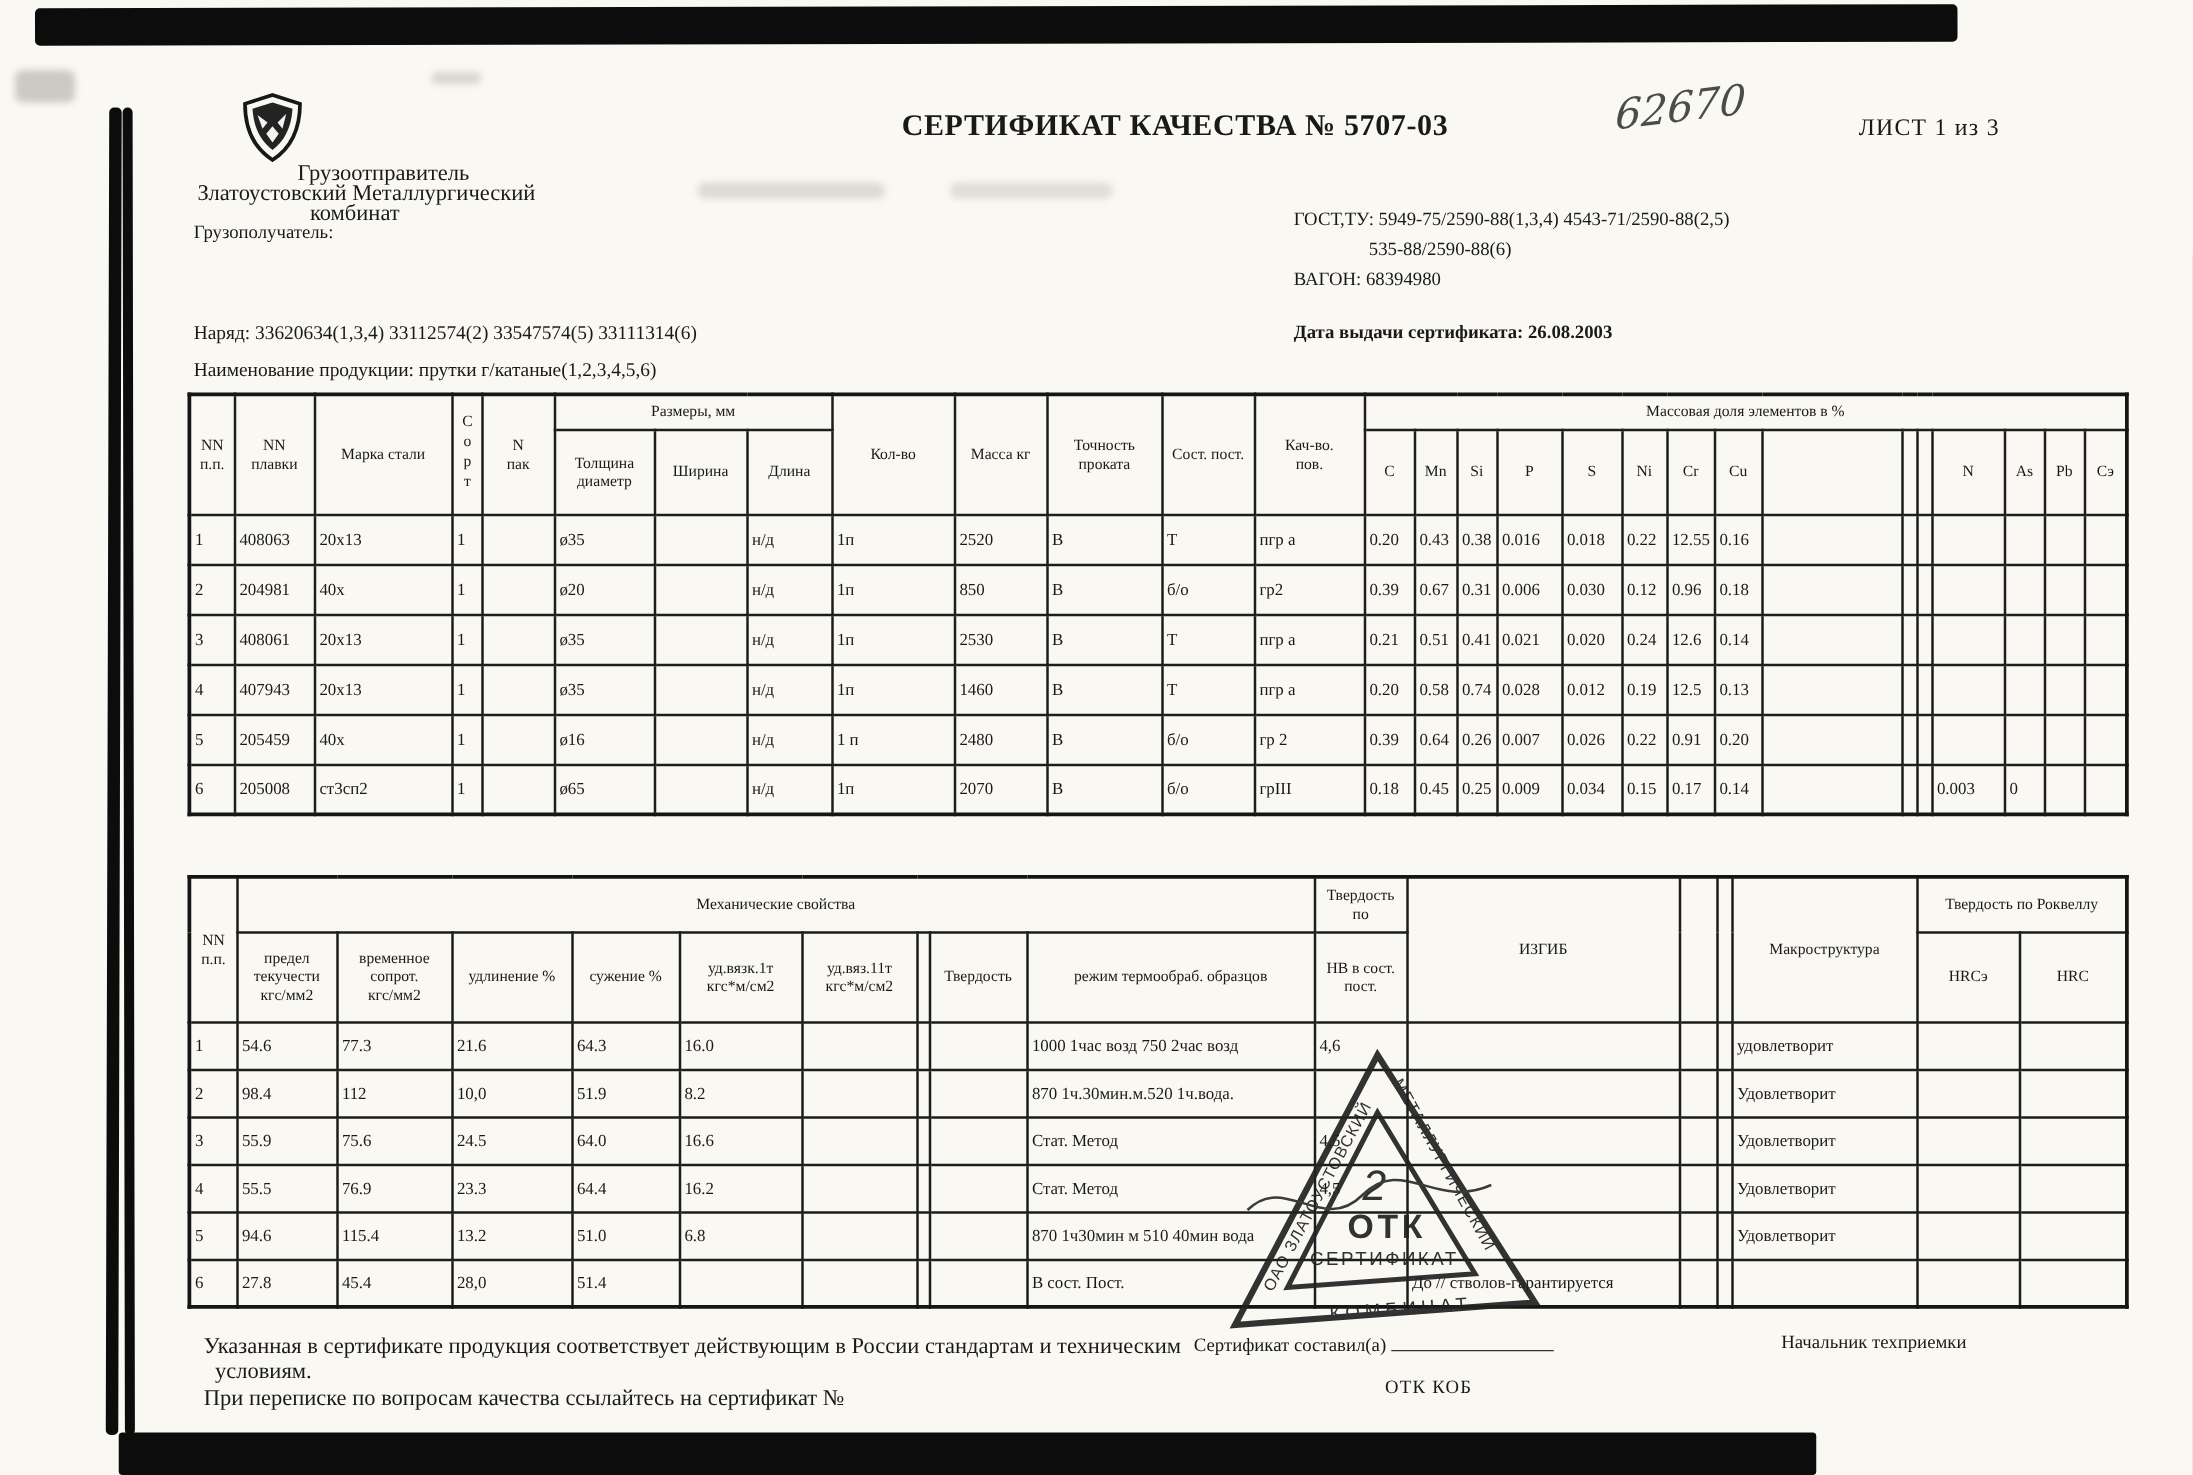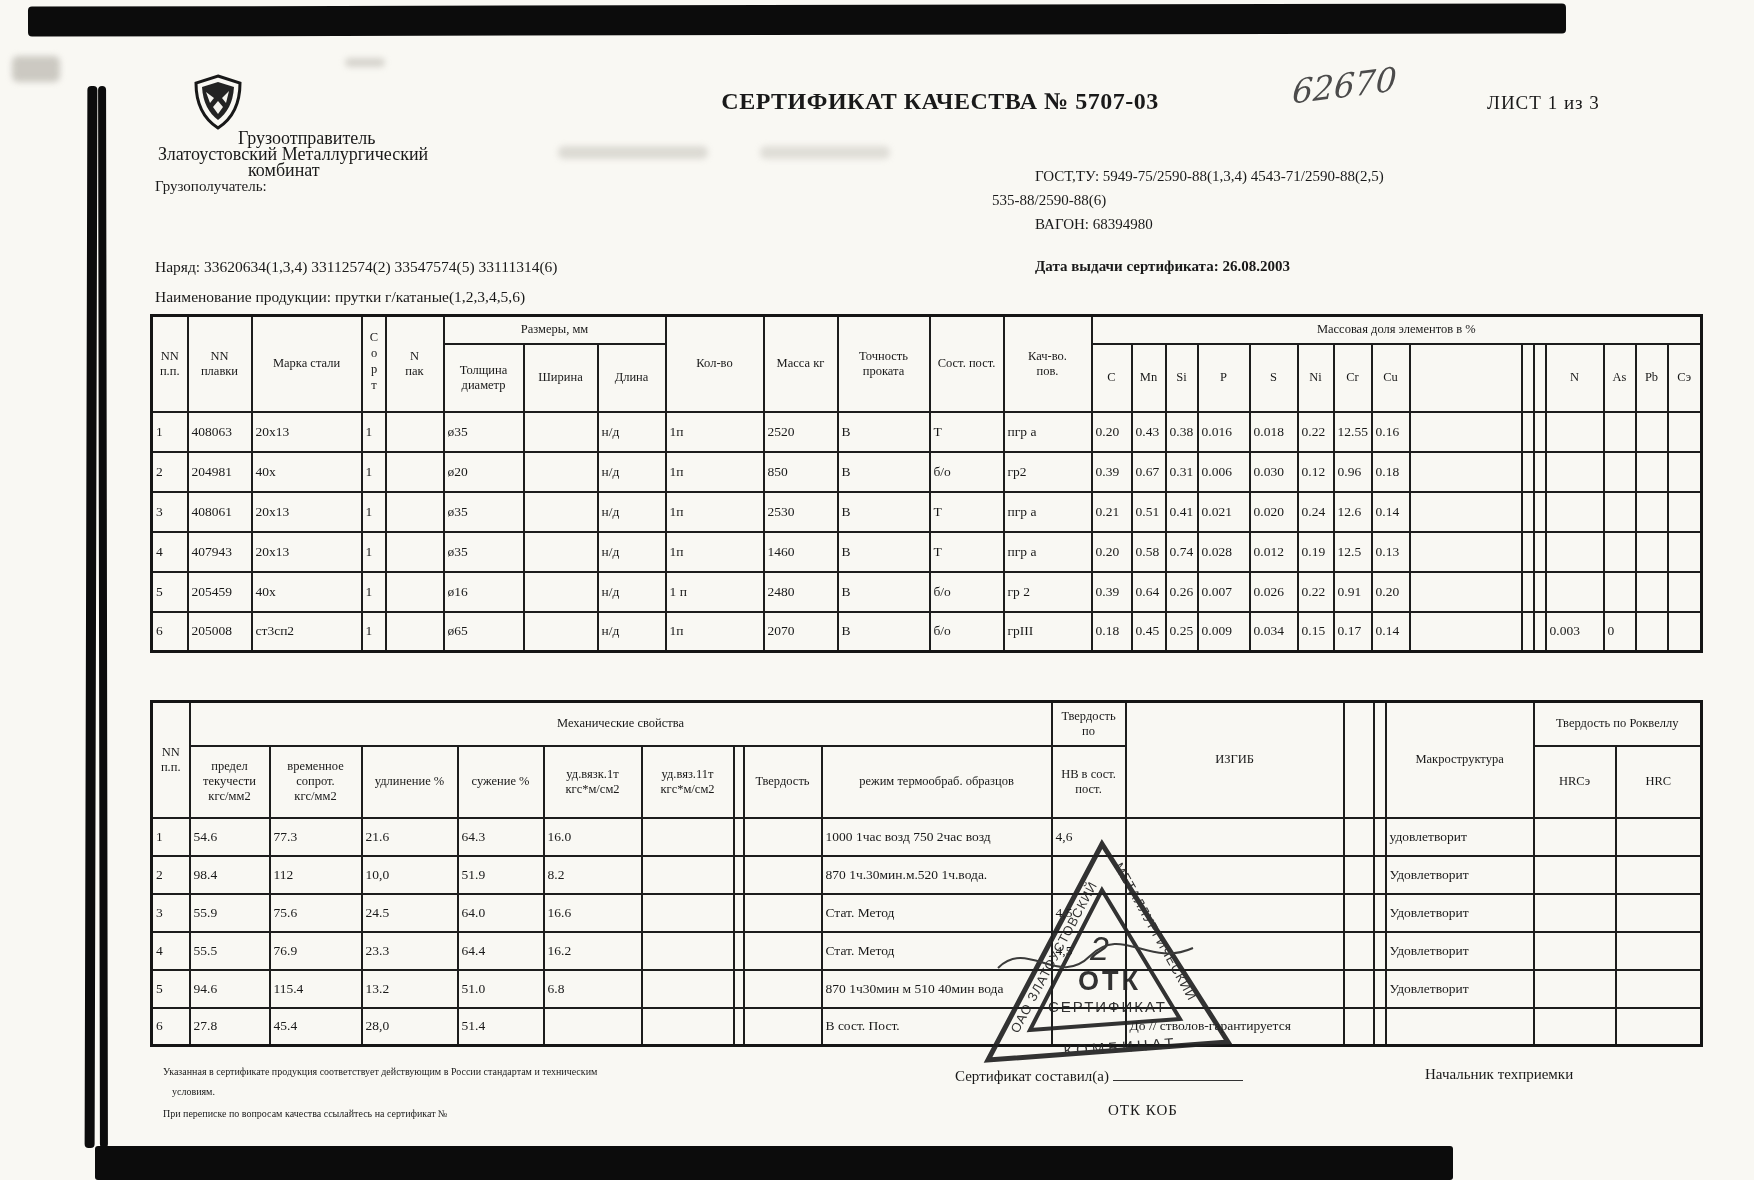--- a/index.html
+++ b/index.html
@@ -11,21 +11,21 @@
   .art-left1{left:86px;top:86px;width:10px;height:1062px;transform:rotate(0.15deg);border-radius:4px;}
   .art-left2{left:99px;top:86px;width:8px;height:1062px;transform:rotate(-0.1deg);border-radius:4px;}
   .art-bottom{left:95px;top:1146px;width:1358px;height:34px;border-radius:3px;}
   .smudge{position:absolute;background:#b9b6ae;filter:blur(3px);border-radius:6px;opacity:.7;}
   .smudge1{left:12px;top:56px;width:48px;height:26px;}
   .smudge2{left:558px;top:146px;width:150px;height:13px;opacity:.45;}
   .smudge3{left:760px;top:146px;width:130px;height:13px;opacity:.4;}
   .smudge4{left:345px;top:58px;width:40px;height:9px;opacity:.55;}
   
   .abs{position:absolute;}
-  .t13{font-size:18px;} .t14{font-size:10px;} .t15{font-size:15px;} .t16{font-size:15.5px;}
+  .t13{font-size:18px;} .t14{font-size:18px;} .t15{font-size:15px;} .t16{font-size:15.5px;}
   .title{font-size:24px;font-weight:bold;letter-spacing:.5px;}
   .sheet{font-size:19px;letter-spacing:1px;}
   .hand{font-size:33px;font-style:italic;color:#2e2e2e;transform:rotate(-7deg) skewX(-10deg);
         font-family:"DejaVu Serif",serif;opacity:.85;}
   
   table{border-collapse:collapse;table-layout:fixed;background:transparent;}
   .doc-table{position:absolute;}
   .t1 table,.t2 table{width:1550px;}
   th,td{border:2px solid #1d1d1d;overflow:hidden;}
   th{font-weight:normal;font-size:12.5px;text-align:center;vertical-align:middle;
@@ -66,21 +66,21 @@
   <div class="abs t13" style="left:238px;top:128px;">Грузоотправитель</div>
   <div class="abs t13" style="left:158px;top:144px;">Златоустовский Металлургический</div>
   <div class="abs t13" style="left:248px;top:160px;">комбинат</div>
   <div class="abs t15" style="left:155px;top:178px;">Грузополучатель:</div>
 
   <div class="abs title" style="left:640px;top:88px;width:600px;text-align:center;">СЕРТИФИКАТ КАЧЕСТВА № 5707-03</div>
   <div class="abs hand" style="left:1292px;top:66px;">62670</div>
   <div class="abs sheet" style="left:1487px;top:92px;text-align:right;">ЛИСТ 1 из 3</div>
 
   <div class="abs t15" style="left:1035px;top:168px;">ГОСТ,ТУ: 5949-75/2590-88(1,3,4) 4543-71/2590-88(2,5)</div>
-  <div class="abs t15" style="left:992px;top:192px;">535-88/2590-88(6)</div>
+  <div class="abs t15" style="left:1095px;top:192px;">535-88/2590-88(6)</div>
   <div class="abs t15" style="left:1035px;top:216px;">ВАГОН: 68394980</div>
 
   <div class="abs t16" style="left:155px;top:258px;">Наряд: 33620634(1,3,4) 33112574(2) 33547574(5) 33111314(6)</div>
   <div class="abs t15" style="left:1035px;top:258px;font-weight:bold;">Дата выдачи сертификата: 26.08.2003</div>
   <div class="abs t16" style="left:155px;top:288px;">Наименование продукции: прутки г/катаные(1,2,3,4,5,6)</div>
 
   <div class="doc-table t1" style="left:150px;top:314px;">
     <table>
       <colgroup>
         <col style="width:36px">

